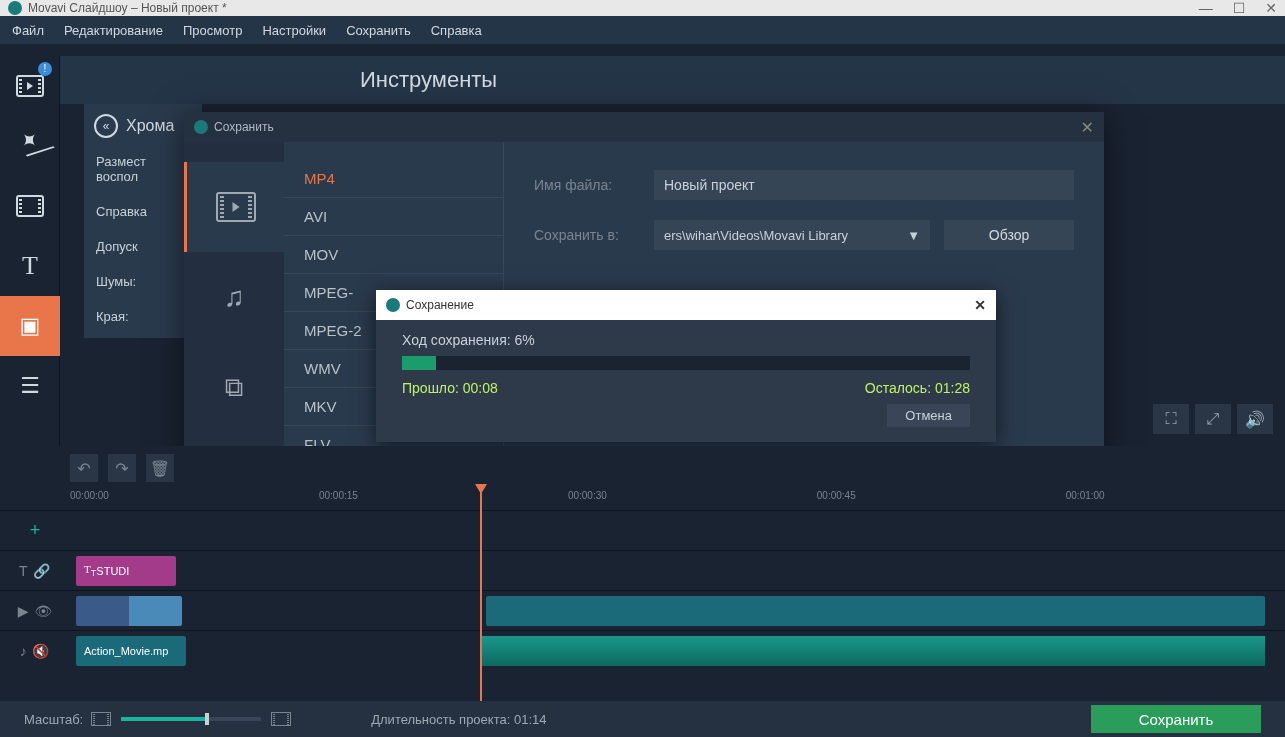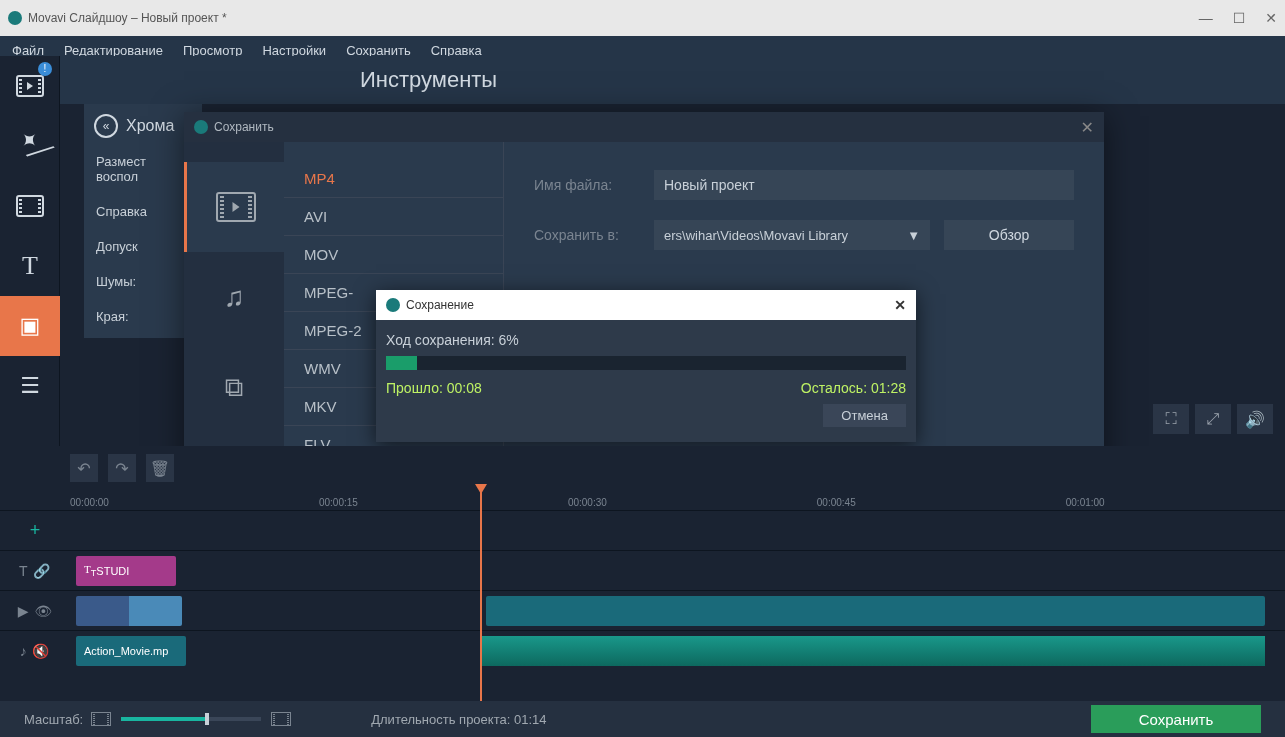--- a/index.html
+++ b/index.html
@@ -1,19 +1,19 @@
 <!DOCTYPE html>
 <html><head>
 <meta charset="utf-8">
 <style>
 * { margin:0; padding:0; box-sizing:border-box; font-family:"Segoe UI",Arial,sans-serif; }
 body { width:1285px; height:737px; background:#1a2332; overflow:hidden; color:#c8d0d8; position:relative; }
 
 
-.titlebar { height:36px; background:#e8e8e8; display:flex; align-items:center; padding:0 8px; color:#555; font-size:12px; }
+.titlebar { height:16px; background:#e8e8e8; display:flex; align-items:center; padding:0 8px; color:#555; font-size:12px; }
 .titlebar .logo { width:14px; height:14px; border-radius:50%; background:#1a7a7a; margin-right:6px; }
 .titlebar .controls { margin-left:auto; display:flex; gap:20px; color:#666; font-size:14px; }
 .titlebar .controls span { cursor:pointer; }
 
 
 .menubar { height:28px; background:#253548; display:flex; align-items:center; padding:0 12px; gap:20px; font-size:13px; color:#d0d8e0; }
 .menubar span { cursor:pointer; }
 
 
 .lefttb { position:absolute; left:0; top:56px; width:60px; bottom:36px; background:#1a2332; border-right:1px solid #0d1520; }
@@ -64,36 +64,36 @@
 .saveright .frow { display:flex; align-items:center; margin-bottom:20px; }
 .saveright .flabel { width:120px; font-size:14px; color:#7a8490; }
 .saveright .finput { flex:1; height:30px; background:#364556; border:none; color:#c8d0d8; padding:0 10px; font-size:14px; }
 .saveright .select { flex:1; height:30px; background:#364556; color:#c8d0d8; padding:0 10px; font-size:13px; display:flex; align-items:center; justify-content:space-between; }
 .saveright .browse { width:130px; height:30px; background:#364556; color:#d0d8e0; margin-left:14px; font-size:14px; display:flex; align-items:center; justify-content:center; cursor:pointer; }
 .saveright .quality-note { font-size:13px; color:#9aa2ac; padding-left:0; }
 .saveright .advanced { display:inline-flex; align-items:center; gap:8px; padding:8px 16px; border:1px solid #3a4556; border-radius:2px; font-size:14px; color:#c8d0d8; cursor:pointer; margin-top:110px; margin-left:10px; }
 .saveright .start { position:absolute; right:30px; bottom:18px; width:168px; height:38px; background:#2a9d5a; color:#fff; font-size:18px; border:none; cursor:pointer; }
 
 
-.progdlg { position:absolute; left:376px; top:290px; width:540px; height:152px; background:#2e3a4a; box-shadow:0 4px 20px rgba(0,0,0,0.6); }
+.progdlg { position:absolute; left:376px; top:290px; width:620px; height:152px; background:#2e3a4a; box-shadow:0 4px 20px rgba(0,0,0,0.6); }
 .progdlg .ptitle { height:30px; background:#fff; display:flex; align-items:center; padding:0 10px; font-size:12px; color:#333; }
 .progdlg .ptitle .logo { width:14px; height:14px; border-radius:50%; background:#1a7a7a; margin-right:6px; }
 .progdlg .ptitle .x { margin-left:auto; cursor:pointer; font-size:14px; color:#333; font-weight:bold; }
-.progdlg .pbody { padding:12px 10px; }
+.progdlg .pbody { padding:12px 26px; }
 .progdlg .ptxt { font-size:14px; color:#c8d0d8; margin-bottom:8px; }
 .progdlg .pbar { width:100%; height:14px; background:#1a2430; margin-bottom:10px; }
 .progdlg .pbar .pfill { height:100%; background:#1a9d6a; }
 .progdlg .times { display:flex; justify-content:space-between; font-size:14px; color:#bef264; margin-bottom:8px; }
 .progdlg .cancel { float:right; padding:4px 18px; background:#3a4658; color:#c8d0d8; font-size:13px; cursor:pointer; }
 
 
 .timeline { position:absolute; left:0; right:0; bottom:36px; height:255px; background:#1a2332; }
 .tl-tools { position:absolute; left:70px; top:8px; display:flex; gap:10px; }
 .tl-tools .tbtn { width:28px; height:28px; background:#2a3546; display:flex; align-items:center; justify-content:center; color:#7a8490; font-size:16px; cursor:pointer; }
-.tl-ruler { position:absolute; left:70px; right:24px; top:44px; height:18px; display:flex; gap:210px; font-size:10px; color:#7a8490;align-items:flex-end; }
+.tl-ruler { position:absolute; left:70px; right:24px; top:44px; height:18px; display:flex; gap:210px; font-size:10px; color:#7a8490; }
 .tl-tracks { position:absolute; left:0; right:0; top:64px; }
 .tl-track { height:40px; display:flex; align-items:center; border-top:1px solid #0d1520; }
 .tl-track .thdr { width:70px; display:flex; align-items:center; justify-content:center; gap:6px; color:#7a8490; font-size:14px; }
 .tl-track .thdr .plus { color:#19b5a0; font-size:18px; }
 .tl-track .clip { height:30px; border-radius:2px; display:flex; align-items:center; padding:0 8px; font-size:11px; color:#fff; margin-left:6px; }
 .tl-track .clip.text { background:#a43a8a; width:100px; }
 .tl-track .clip.video { width:106px; background:linear-gradient(90deg,#3a5a8a 50%,#4a8ab8 50%); }
 .tl-track .clip.video2 { position:absolute; left:480px; right:20px; height:30px; background:#1a6a7a; }
 .tl-track .clip.audio { width:110px; background:#1a6a7a; }
 .tl-track .audio-wave { position:absolute; left:480px; right:20px; height:30px; background:linear-gradient(#19b5a0,#0a7a6a); opacity:0.8; }

